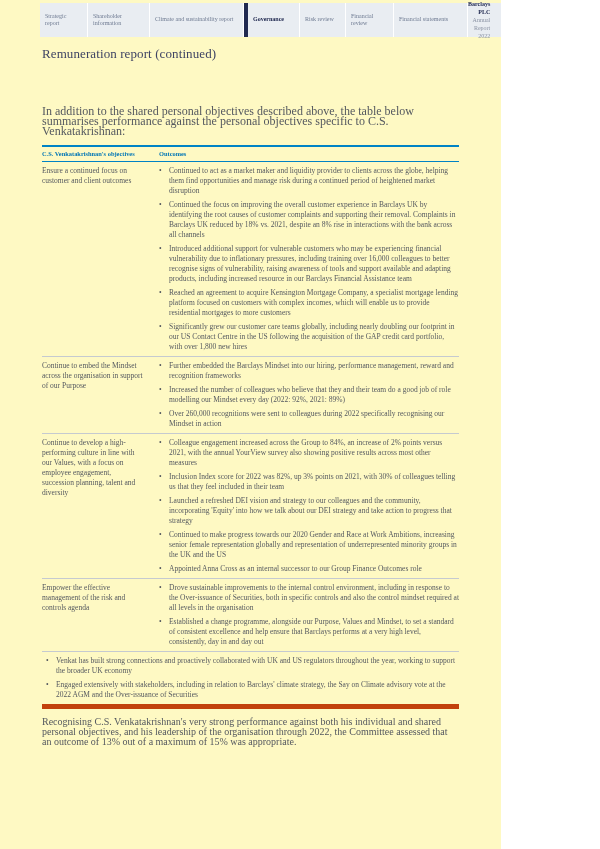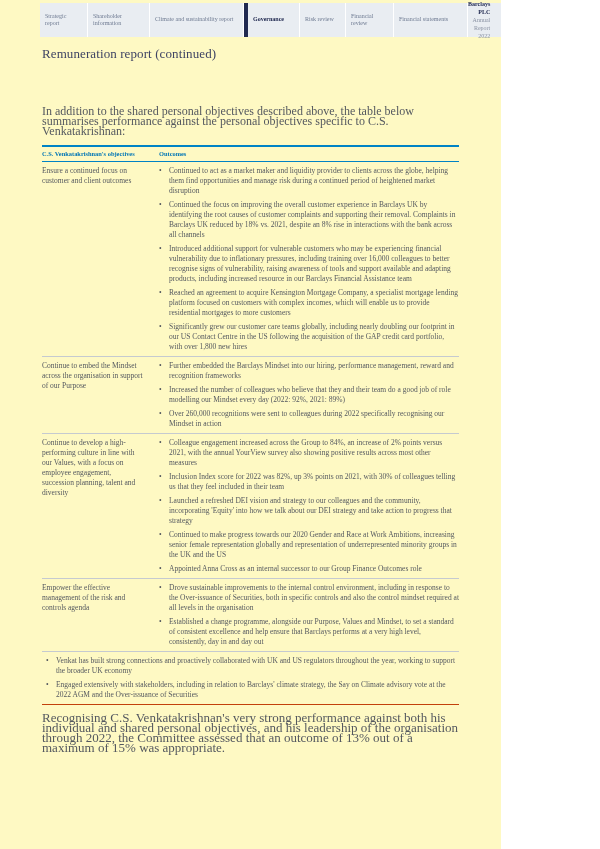--- a/index.html
+++ b/index.html
@@ -77,21 +77,21 @@
   .thead {
     display:flex;
     border-top:2px solid #0083c5;
     border-bottom:1px solid #0083c5;
     padding:3px 0;
     font-size:6.4px;
     line-height:8px;
     font-weight:bold;
     color:#0076b6;
   }
-  .tbody { border-bottom:1px solid #c2410c; }
+  .tbody { border-bottom:5px solid #c2410c; }
   .trow { display:flex; padding:4px 0 3px 0; }
   .trow + .trow { border-top:1px solid #c5cad0; }
   .c1 { width:113px; flex:none; padding-right:10px; box-sizing:border-box; }
   .c2 { flex:1; }
   .obj-text, .bullet-text {
     font-size:7.5px;
     line-height:10px;
     color:#54585f;
   }
   .bullet {
@@ -101,21 +101,21 @@
   .bullet:last-child { margin-bottom:1px; }
   .bullet-marker {
     flex:none;
     width:10px;
     font-size:7.5px;
     line-height:10px;
     color:#54585f;
   }
   .closing {
     margin-top:8px;
-    font-size:13px;
+    font-size:10px;
     line-height:10px;
     color:#54585f;
   }
 </style>
 </head>
 <body>
 
 <div class="page">
 
   <div class="band">

